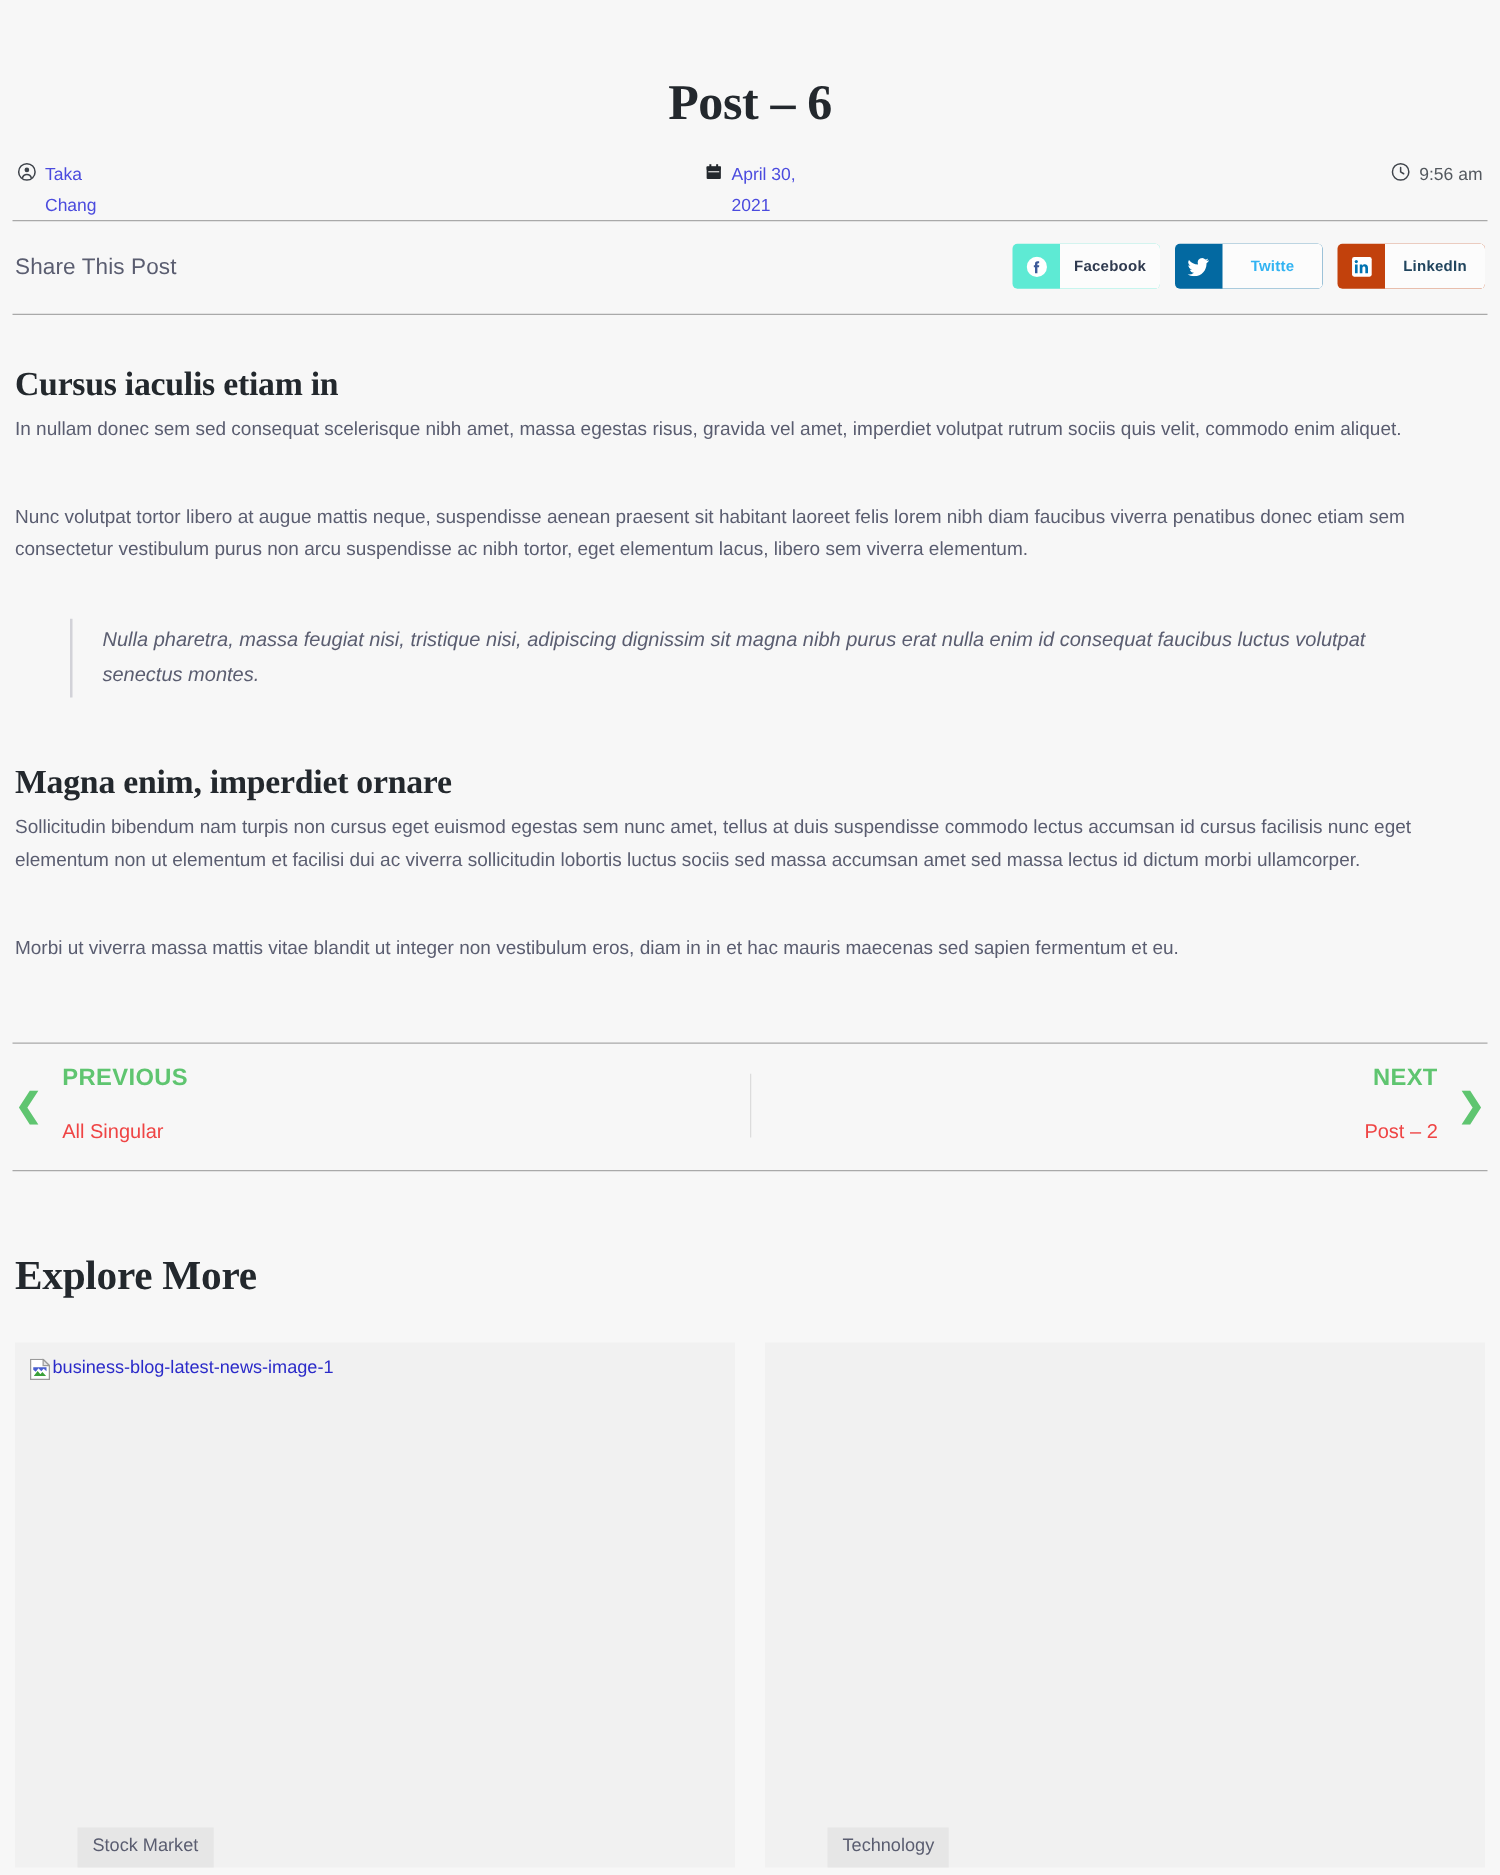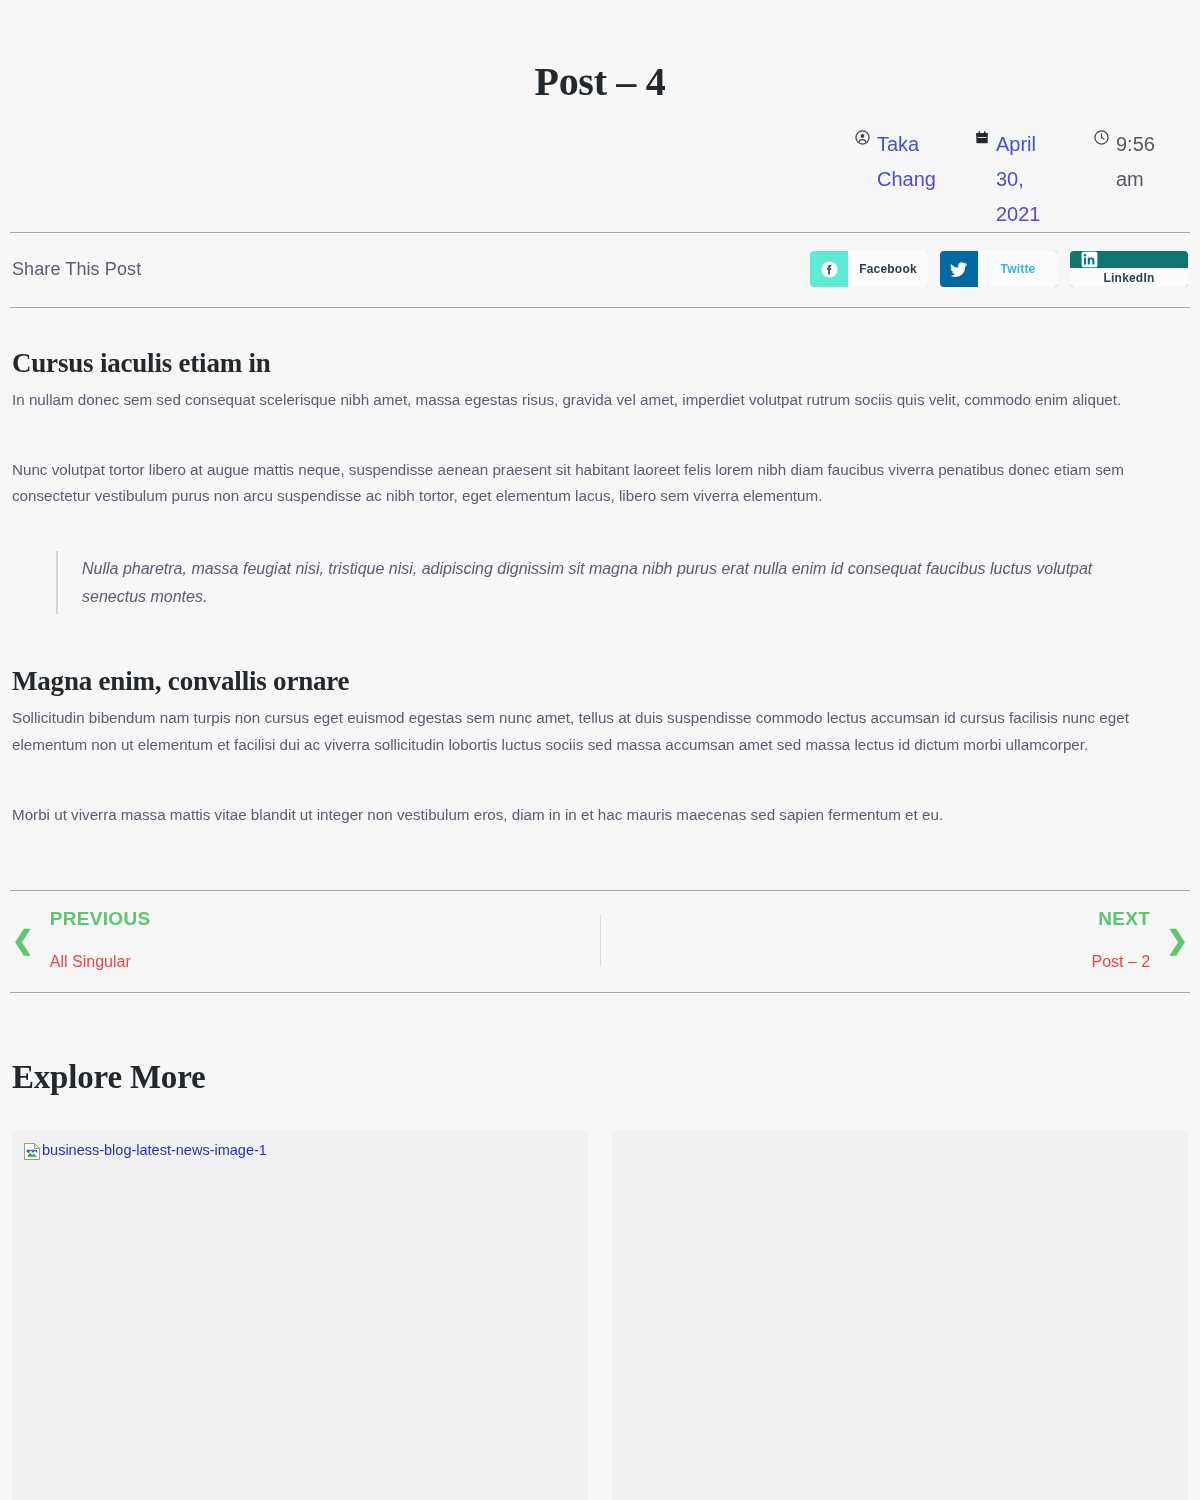--- a/index.html
+++ b/index.html
@@ -18,25 +18,25 @@
     font-family: "Liberation Serif", serif;
     font-weight: bold;
     font-size: 40px;
     color: #23282d;
     margin: 0;
     padding-top: 58px;
     letter-spacing: -0.3px;
   }
   .post-meta {
     display: flex;
-    justify-content: flex-end;
+    justify-content: space-between;
     align-items: flex-start;
     gap: 0;
     margin-top: 22px;
-    font-size: 20px;
+    font-size: 14px;
     color: #54595f;
   }
   .meta-item {
     display: flex;
     align-items: flex-start;
     gap: 7px;
     padding: 0 14px;
     line-height: 1.75;
   }
   .meta-item .mtxt { max-width: 70px; }
@@ -85,21 +85,21 @@
     justify-content: center;
     font-size: 12px;
     font-weight: bold;
     letter-spacing: .2px;
     padding: 0 10px;
   }
   .sbtn.facebook { background: #5eead4; }
   .sbtn.facebook .lb { color: #2f3a4f; }
   .sbtn.twitter { background: #0369a1; }
   .sbtn.twitter .lb { color: #32b3f2; }
-  .sbtn.linkedin { background: #0f766e; flex-direction: column; }
+  .sbtn.linkedin { background: #c2410c; }
   .sbtn.linkedin .lb { color: #21455e; }
 
   
   .article { padding: 0 12px; }
   .h-serif {
     font-family: "Liberation Serif", serif;
     font-weight: bold;
     color: #23282d;
   }
   .article h2 {
@@ -202,21 +202,21 @@
     color: #5a5d70;
     font-size: 14.5px;
     padding: 7px 12px 9px 12px;
   }
 </style>
 </head>
 <body>
 
 <div class="page">
 
-  <h1 class="post-title h-serif">Post – 4</h1>
+  <h1 class="post-title h-serif">Post – 6</h1>
 
   <div class="post-meta">
     <div class="meta-item">
       <span class="meta-icon">
         <svg width="15" height="15" viewBox="0 0 16 16">
             <circle cx="8" cy="8" r="7" fill="none" stroke="#3f444b" stroke-width="1.3"></circle>
             <circle cx="8" cy="6.3" r="2" fill="#3f444b"></circle>
             <path d="M4.2 13.2a3.9 3.9 0 0 1 7.6 0" fill="none" stroke="#3f444b" stroke-width="1.3"></path>
           </svg>
       </span>
@@ -289,21 +289,21 @@
 
   <div class="article">
     <h2 class="h-serif">Cursus iaculis etiam in</h2>
     <p>In nullam donec sem sed consequat scelerisque nibh amet, massa egestas risus, gravida vel amet, imperdiet volutpat rutrum sociis quis velit, commodo enim aliquet.</p>
     <p class="spaced">Nunc volutpat tortor libero at augue mattis neque, suspendisse aenean praesent sit habitant laoreet felis lorem nibh diam faucibus viverra penatibus donec etiam sem consectetur vestibulum purus non arcu suspendisse ac nibh tortor, eget elementum lacus, libero sem viverra elementum.</p>
 
     <blockquote>
       <span>Nulla pharetra, massa feugiat nisi, tristique nisi, adipiscing dignissim sit magna nibh purus erat nulla enim id consequat faucibus luctus volutpat senectus montes.</span>
     </blockquote>
 
-    <h2 class="h-serif second">Magna enim, convallis ornare</h2>
+    <h2 class="h-serif second">Magna enim, imperdiet ornare</h2>
     <p>Sollicitudin bibendum nam turpis non cursus eget euismod egestas sem nunc amet, tellus at duis suspendisse commodo lectus accumsan id cursus facilisis nunc eget elementum non ut elementum et facilisi dui ac viverra sollicitudin lobortis luctus sociis sed massa accumsan amet sed massa lectus id dictum morbi ullamcorper.</p>
     <p class="spaced">Morbi ut viverra massa mattis vitae blandit ut integer non vestibulum eros, diam in in et hac mauris maecenas sed sapien fermentum et eu.</p>
   </div>
 
   <div class="post-nav-wrap">
     <div class="rule"></div>
     <div class="post-nav">
       <a class="nav-half left">
         <span class="nav-arrow">❮</span>
         <span>

